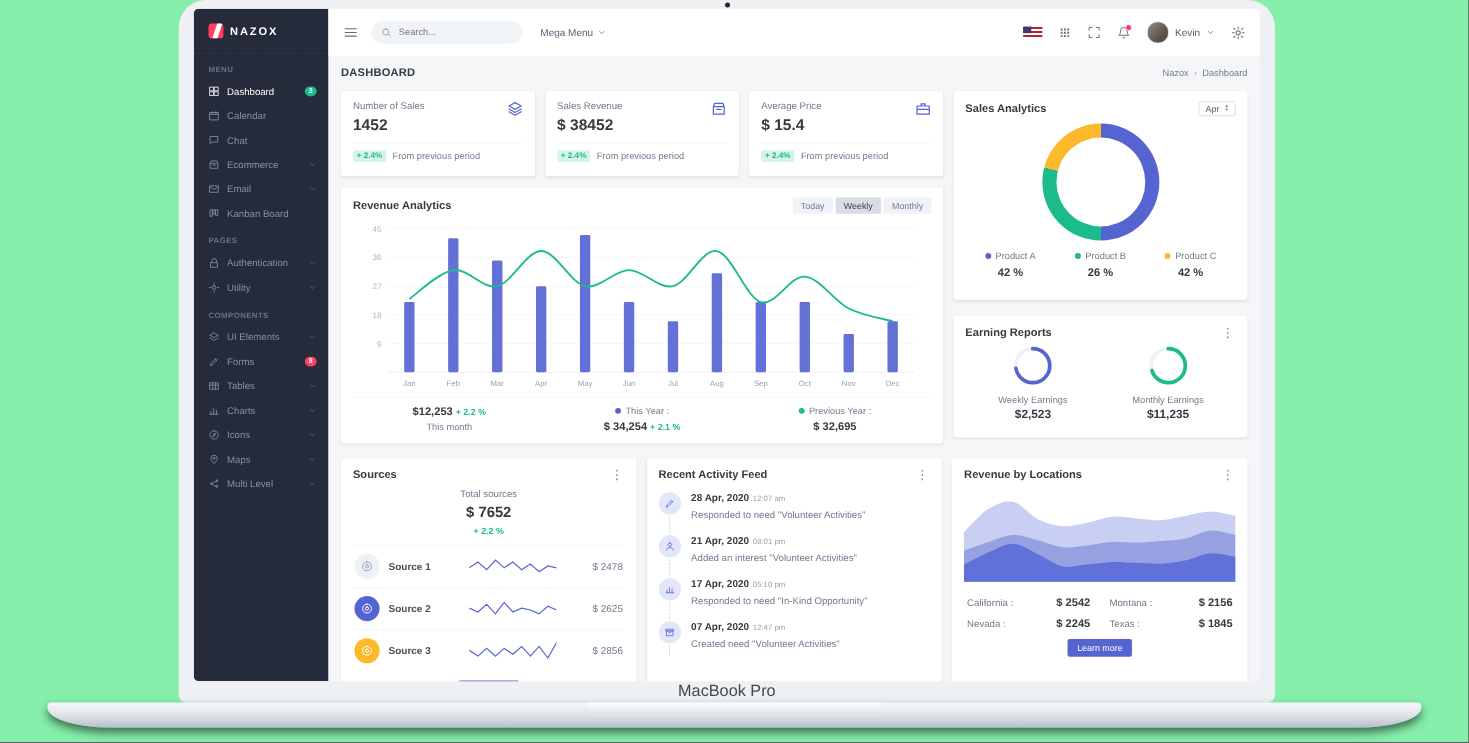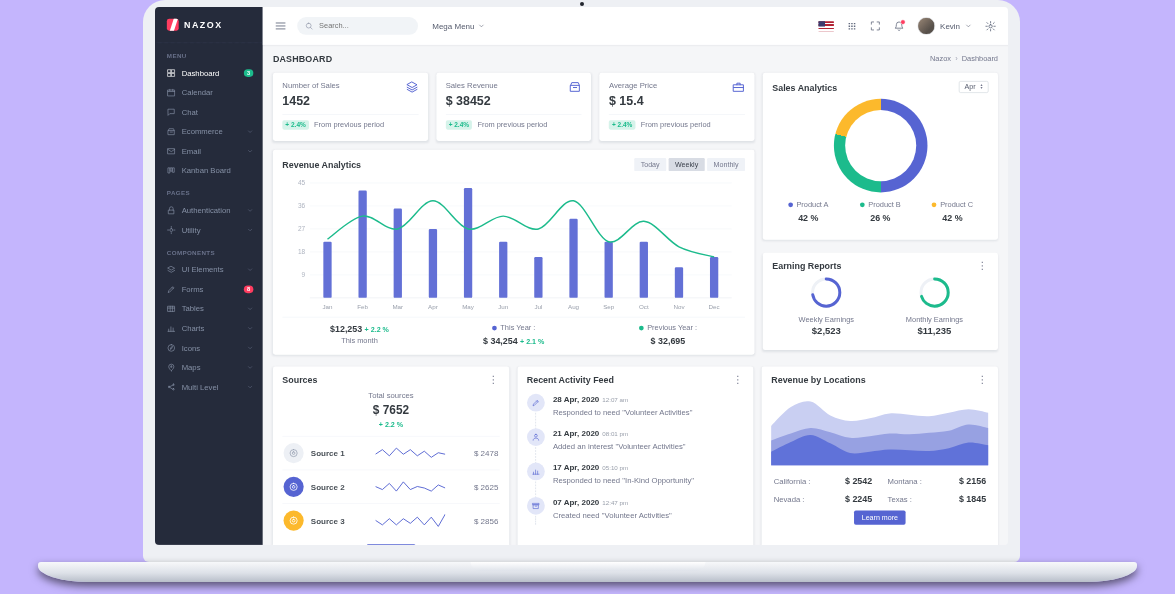--- a/index.html
+++ b/index.html
@@ -1,17 +1,17 @@
 <!DOCTYPE html>
 <html><head>
 <meta charset="utf-8">
 <style>
   html,body{margin:0;padding:0;background:#000;width:1175px;height:594px;overflow:hidden;
     font-family:"Liberation Sans",sans-serif;}
-  .laptop{position:relative;width:1175px;height:594px;background:#c4b5fd;}
+  .laptop{position:relative;width:1175px;height:594px;background:#86efac;}
   .lid{position:absolute;left:143px;top:0;width:877px;height:562px;background:#eef0f4;
     border-radius:22px 22px 6px 6px;}
   .camera{position:absolute;left:50%;top:2px;width:4px;height:4px;margin-left:-2px;border-radius:50%;background:#23262e;}
   .screen{position:absolute;left:12px;top:7px;width:853px;height:538px;background:#f5f6f8;overflow:hidden;border-radius:4px;}
   .screen-inner{width:1440px;height:908px;transform:scale(0.5924);transform-origin:0 0;display:flex;}
   .mbp-label{position:absolute;left:143px;top:545px;width:877px;text-align:center;font-size:13px;color:#43474e;}
   .base{position:absolute;left:38px;top:562px;width:1099px;height:20px;
     background:linear-gradient(180deg,#f7f8fa 0%,#dde1e8 55%,#b8bec9 100%);
     border-radius:3px 3px 50px 50px / 3px 3px 16px 16px;box-shadow:0 4px 8px rgba(0,0,0,.55);}
   .base-notch{position:absolute;left:50%;top:0;transform:translateX(-50%);width:235px;height:9px;
@@ -655,16 +655,17 @@
                   <button class="btn-primary">Learn more</button>
                 </div>
               </div>
             </div>
 
           </div>
         </div>
       </div>
     </div>
   </div>
+  <div class="mbp-label">MacBook Pro</div>
   <div class="base">
     <div class="base-notch"></div>
   </div>
 </div>
 
 </body></html>

